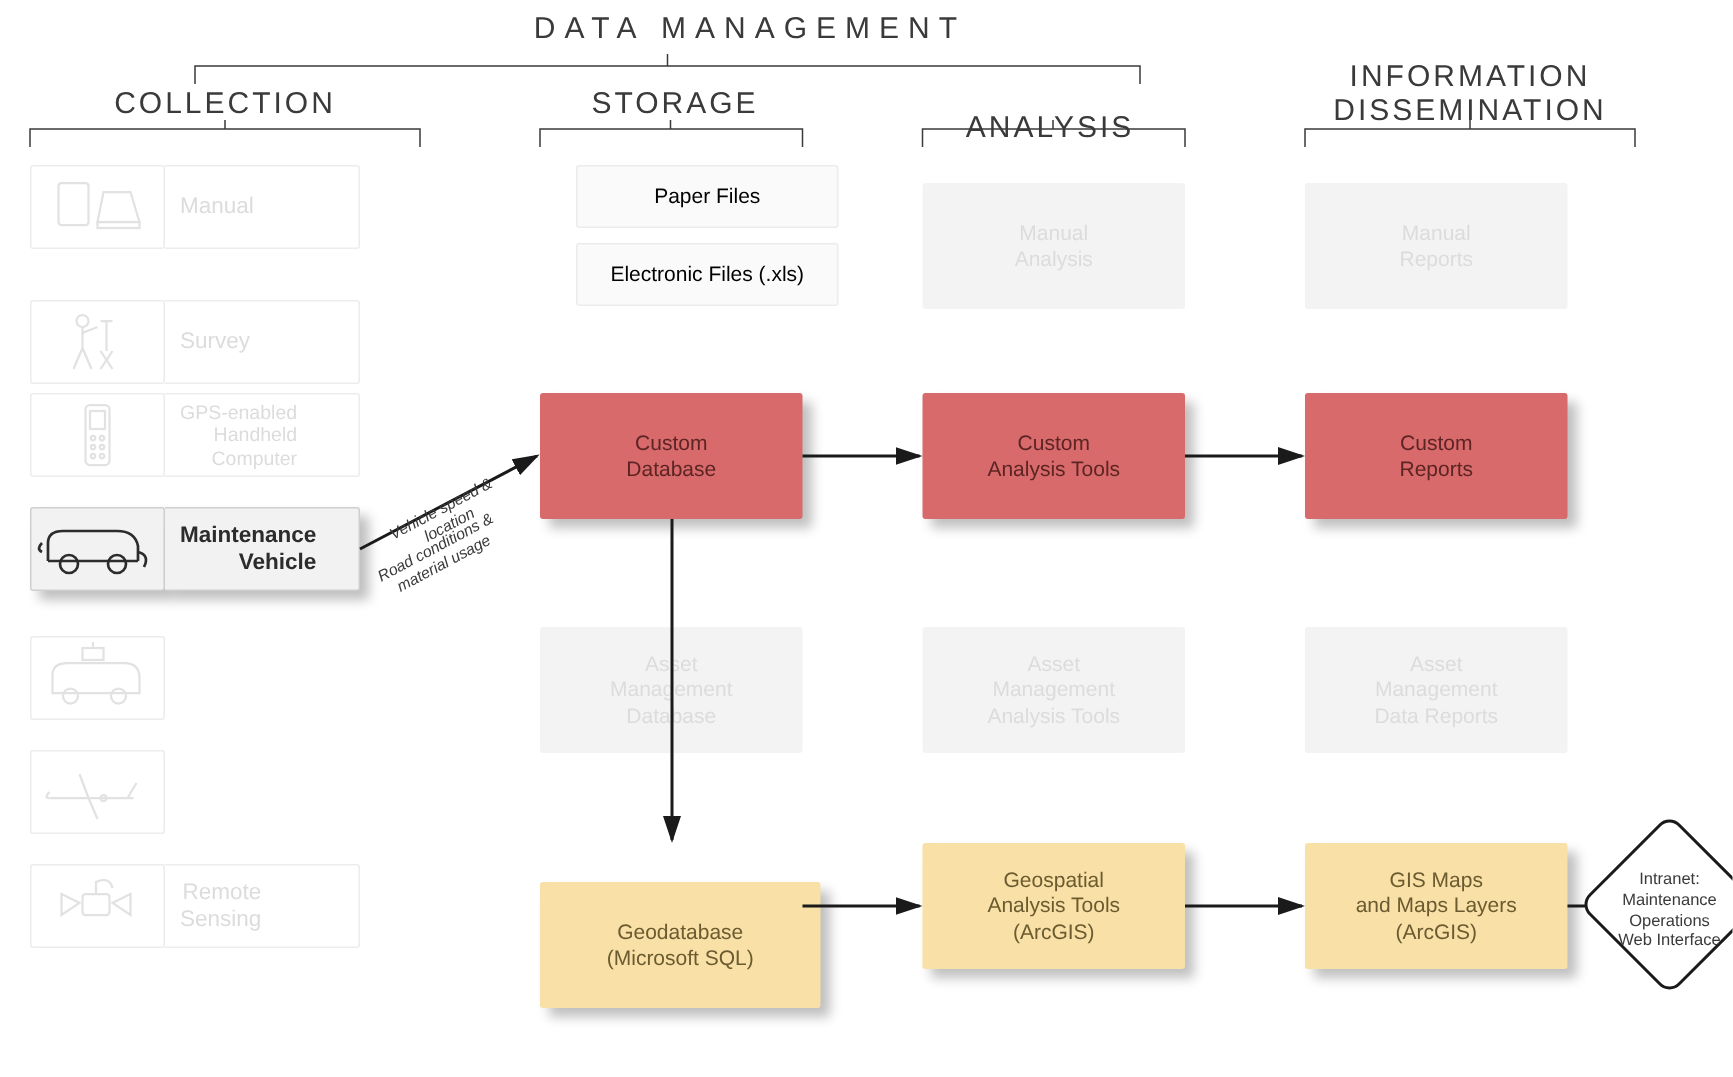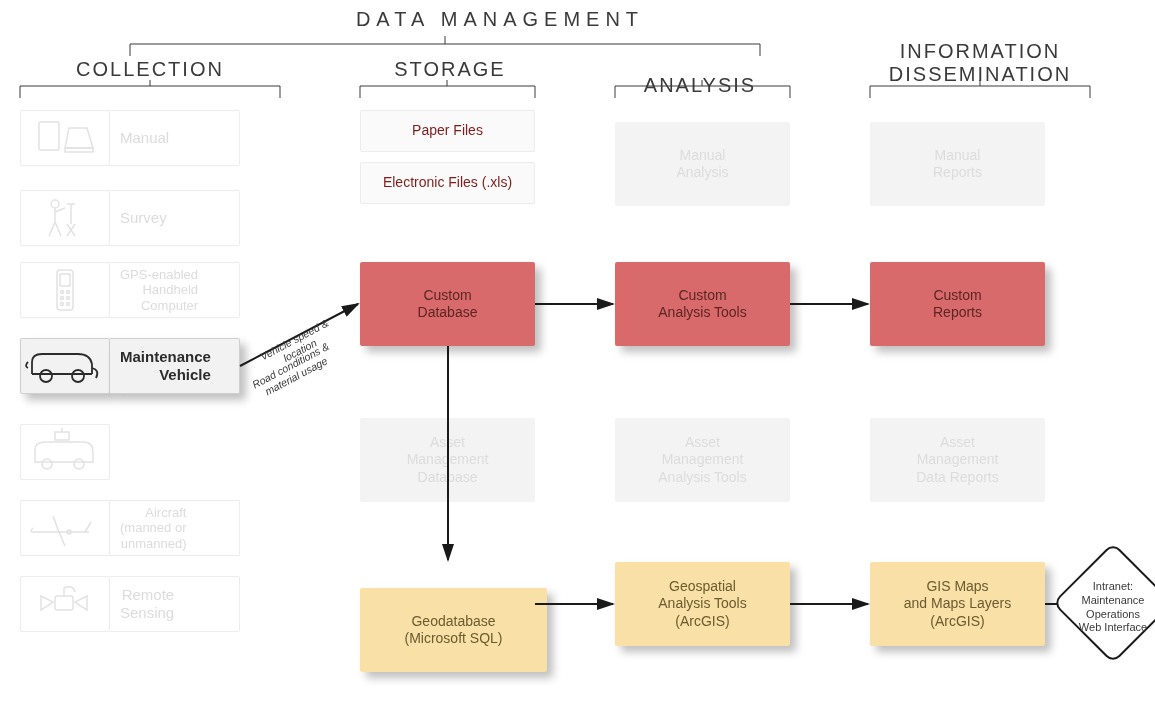--- a/index.html
+++ b/index.html
@@ -39,23 +39,24 @@
     border-radius: 2px;
     display: flex;
     align-items: center;
     justify-content: center;
     text-align: center;
     font-size: 14px;
     line-height: 1.25;
     padding: 4px 6px;
   }
   .box.faded-text {
-    color: #7f1d1d;
+    color: #000000;
     border: 1px solid #ececec;
     background: #fafafa;
+    margin-left: 24px;
   }
   .box.faded-flat {
     color: #dcdcdc;
     background: #f3f3f3;
   }
   .box.red {
     background: #d86a6b;
     color: #5d2424;
     box-shadow: 6px 6px 8px rgba(0,0,0,0.25);
   }
@@ -164,21 +165,21 @@
         <g stroke="#e2e2e2" stroke-width="1.5" fill="none">
       <rect x="4" y="4" width="20" height="28" rx="2"></rect>
       <path d="M30 30 L58 30 L52 10 L34 10 Z"></path>
       <rect x="30" y="30" width="28" height="4"></rect>
     </g>
       </svg>
   </div>
   <div class="coll-label">Manual</div>
 </div>
 
-<div class="coll-row" style="left:20px; top:190px;">
+<div class="coll-row" style="left:20px; top:200px;">
   <div class="coll-icon">
     <svg width="60" height="44">
         <g stroke="#e2e2e2" stroke-width="1.5" fill="none">
       <circle cx="20" cy="8" r="4"></circle>
       <path d="M20 12 L20 26 M20 16 L30 12 M20 26 L14 40 M20 26 L26 40"></path>
       <path d="M36 8 L36 28 M32 28 L40 40 M40 28 L32 40 M32 8 L40 8"></path>
     </g>
       </svg>
   </div>
   <div class="coll-label">Survey</div>
@@ -239,23 +240,20 @@
   <div class="coll-icon">
     <svg width="72" height="44">
         <g stroke="#e2e2e2" stroke-width="1.5" fill="none">
       <path d="M4 26 L60 26"></path>
       <path d="M30 26 L24 10 M30 26 L36 40"></path>
       <path d="M56 26 L62 16 M4 26 Q0 26 4 22"></path>
       <circle cx="40" cy="26" r="2"></circle>
     </g>
       </svg>
   </div>
-  <div class="coll-label" style="white-space:pre; font-size:13px;">Aircraft
-(manned or
-unmanned)</div>
 </div>
 
 <div class="coll-row" style="left:20px; top:576px;">
   <div class="coll-icon">
     <svg width="72" height="44">
         <g stroke="#e2e2e2" stroke-width="1.5" fill="none">
       <rect x="26" y="14" width="18" height="14" rx="2"></rect>
       <path d="M12 14 L24 20 L12 28 Z M58 14 L46 20 L58 28 Z"></path>
       <path d="M35 14 L35 6 Q44 2 46 10"></path>
     </g>

